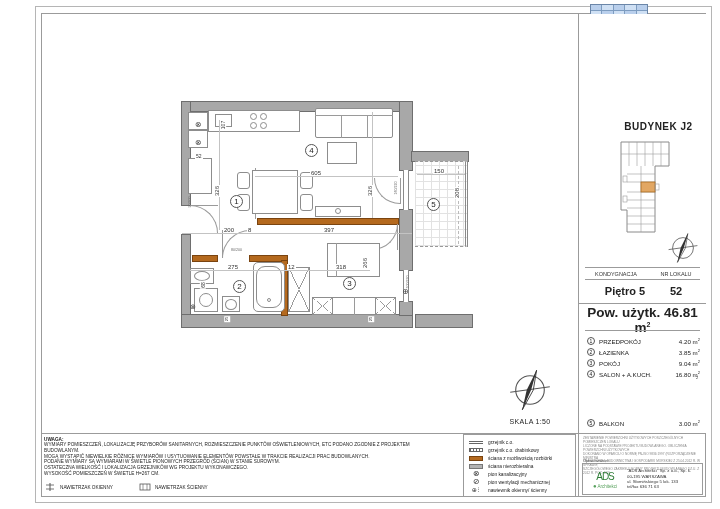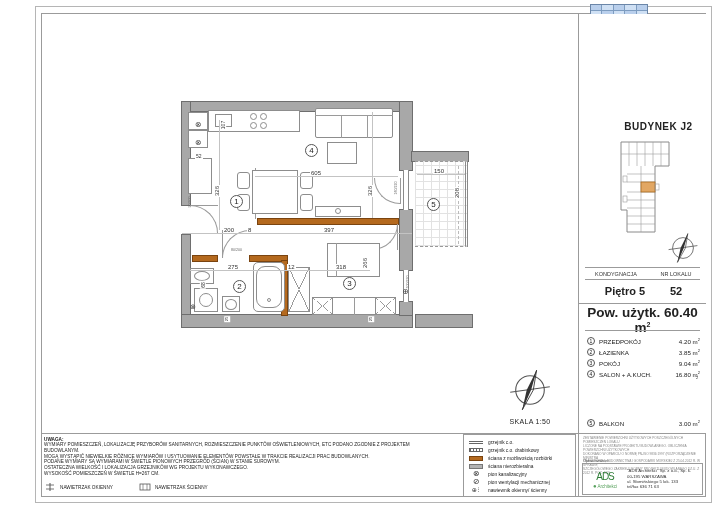--- a/index.html
+++ b/index.html
@@ -265,21 +265,21 @@
     </svg>
 
     <div class="rule" style="left:6px;top:253px;width:115px;height:1px"></div>
     <div class="hdr6" style="left:6px;top:257px;width:62px">KONDYGNACJA</div>
     <div class="hdr6" style="left:72px;top:257px;width:50px">NR LOKALU</div>
     <div class="rule" style="left:6px;top:265px;width:115px;height:1px"></div>
     <div class="val11" style="left:15px;top:271px;width:62px">Piętro 5</div>
     <div class="val11" style="left:72px;top:271px;width:50px">52</div>
     <div class="rule" style="left:0;top:289px;width:127px;height:1px"></div>
 
-    <div id="area-title"><span>Pow. użytk. 60.40 m</span><sup>2</sup></div>
+    <div id="area-title"><span>Pow. użytk. 46.81 m</span><sup>2</sup></div>
     <div class="rule" style="left:6px;top:316px;width:115px;height:1px"></div>
 
     <div class="room-row" style="top:322px">
       <span class="rno">1</span>
       <span class="rname">PRZEDPOKÓJ</span>
       <span class="rarea"><span>4.20 m</span><sup>2</sup></span>
     </div>
     <div class="room-row" style="top:333px">
       <span class="rno">2</span>
       <span class="rname">ŁAZIENKA</span>

